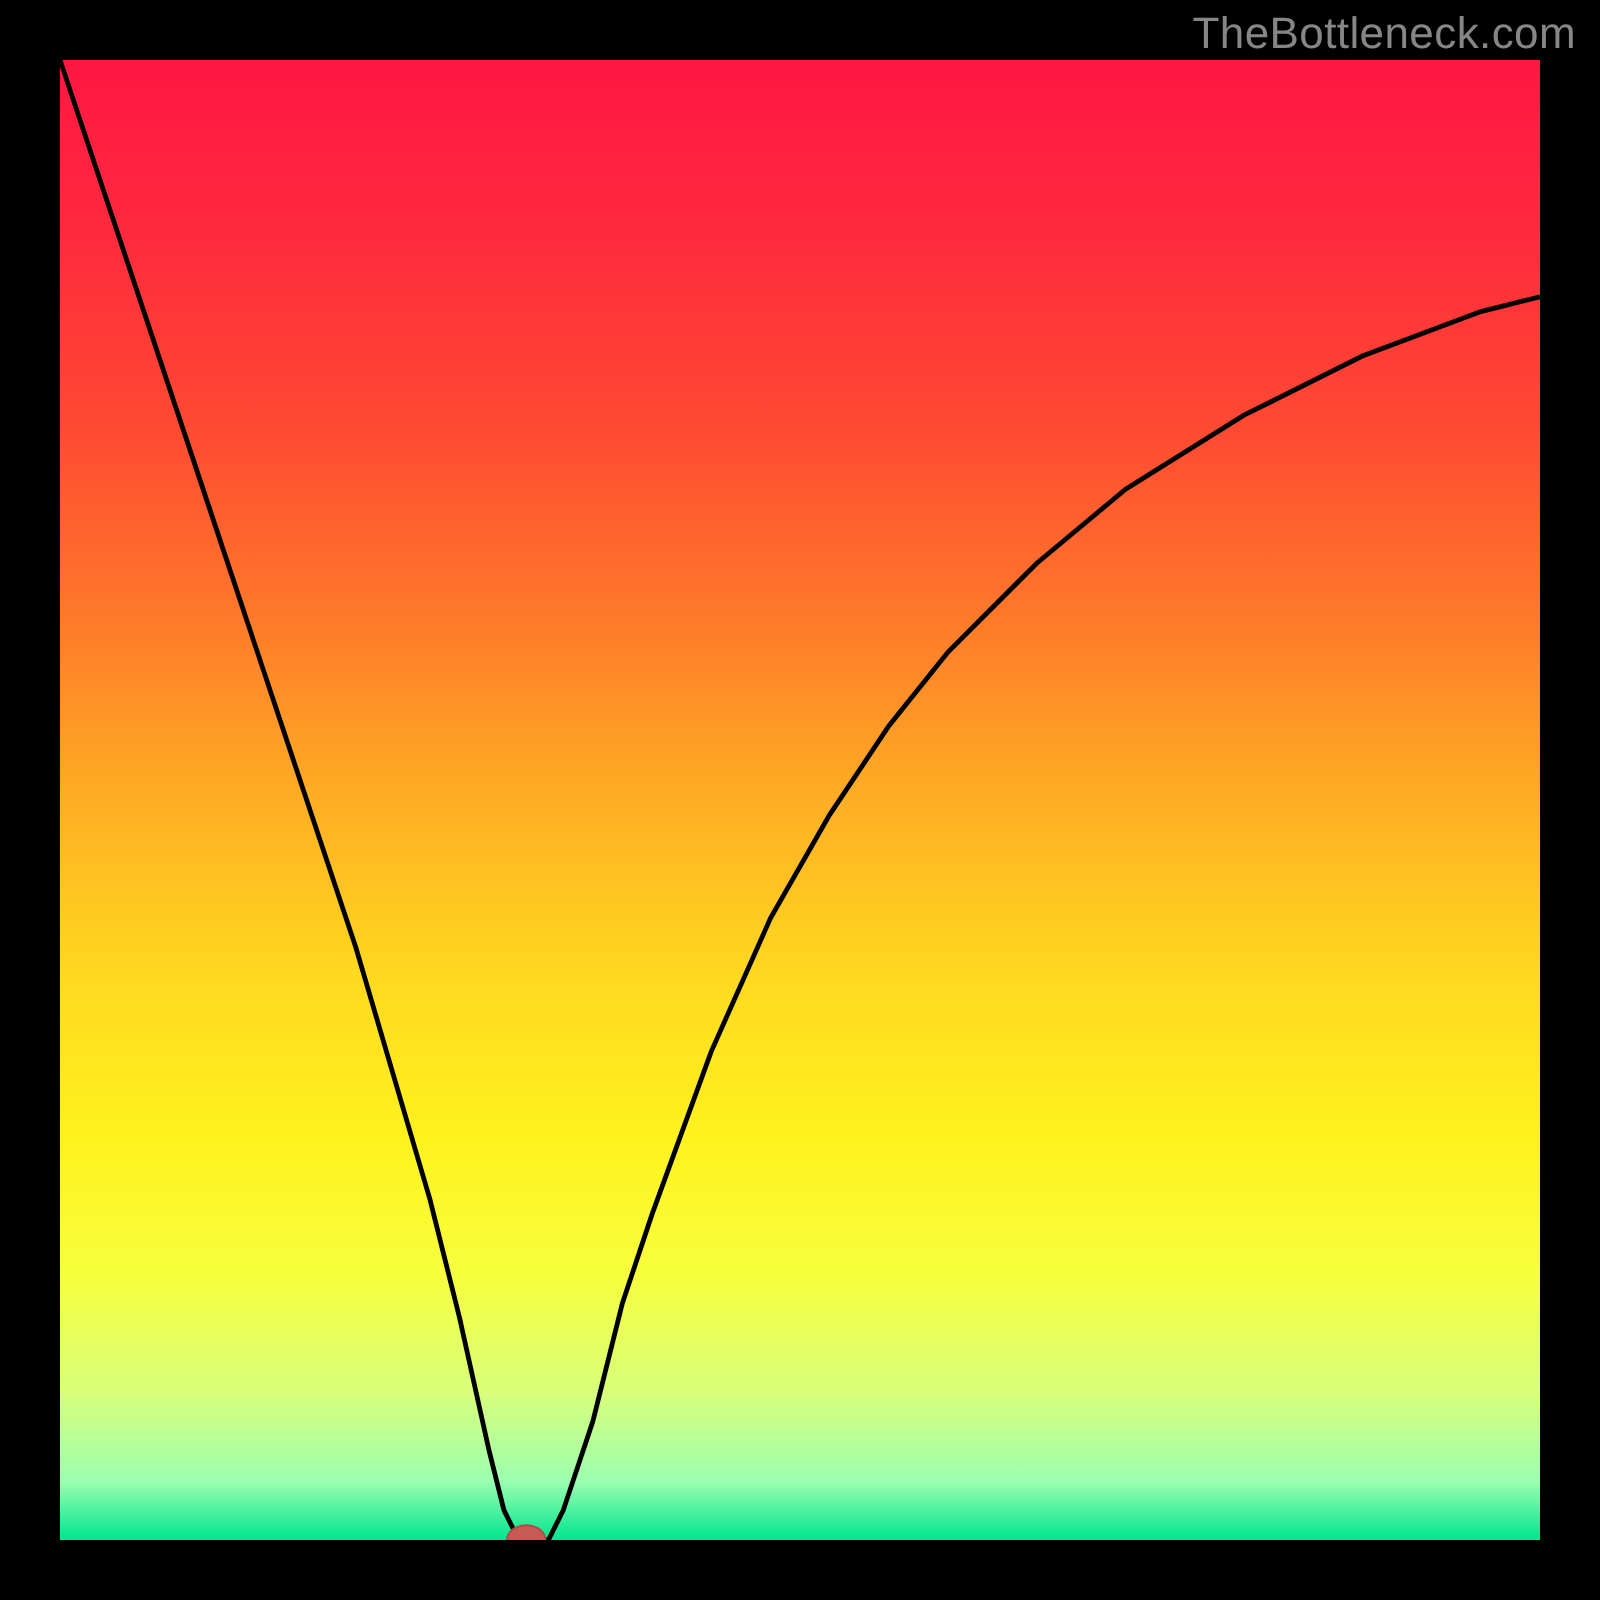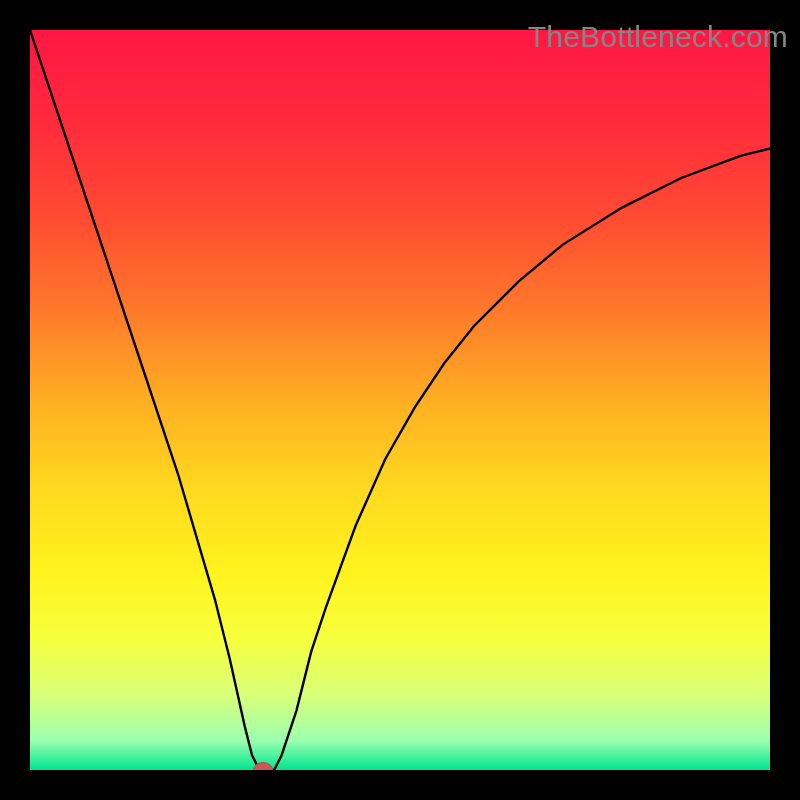--- a/index.html
+++ b/index.html
@@ -14,24 +14,24 @@
   .frame {
     position: absolute;
     top: 0;
     left: 0;
     width: 800px;
     height: 800px;
     background: #000;
   }
   .watermark {
     position: absolute;
-    top: 20px;
+    top: 4px;
     right: 12px;
     color: #868686;
-    font-size: 30px;
+    font-size: 22px;
     font-weight: 400;
     letter-spacing: 0.2px;
   }
   svg.plot {
     position: absolute;
     top: 0;
     left: 0;
   }
 </style>
 </head>

